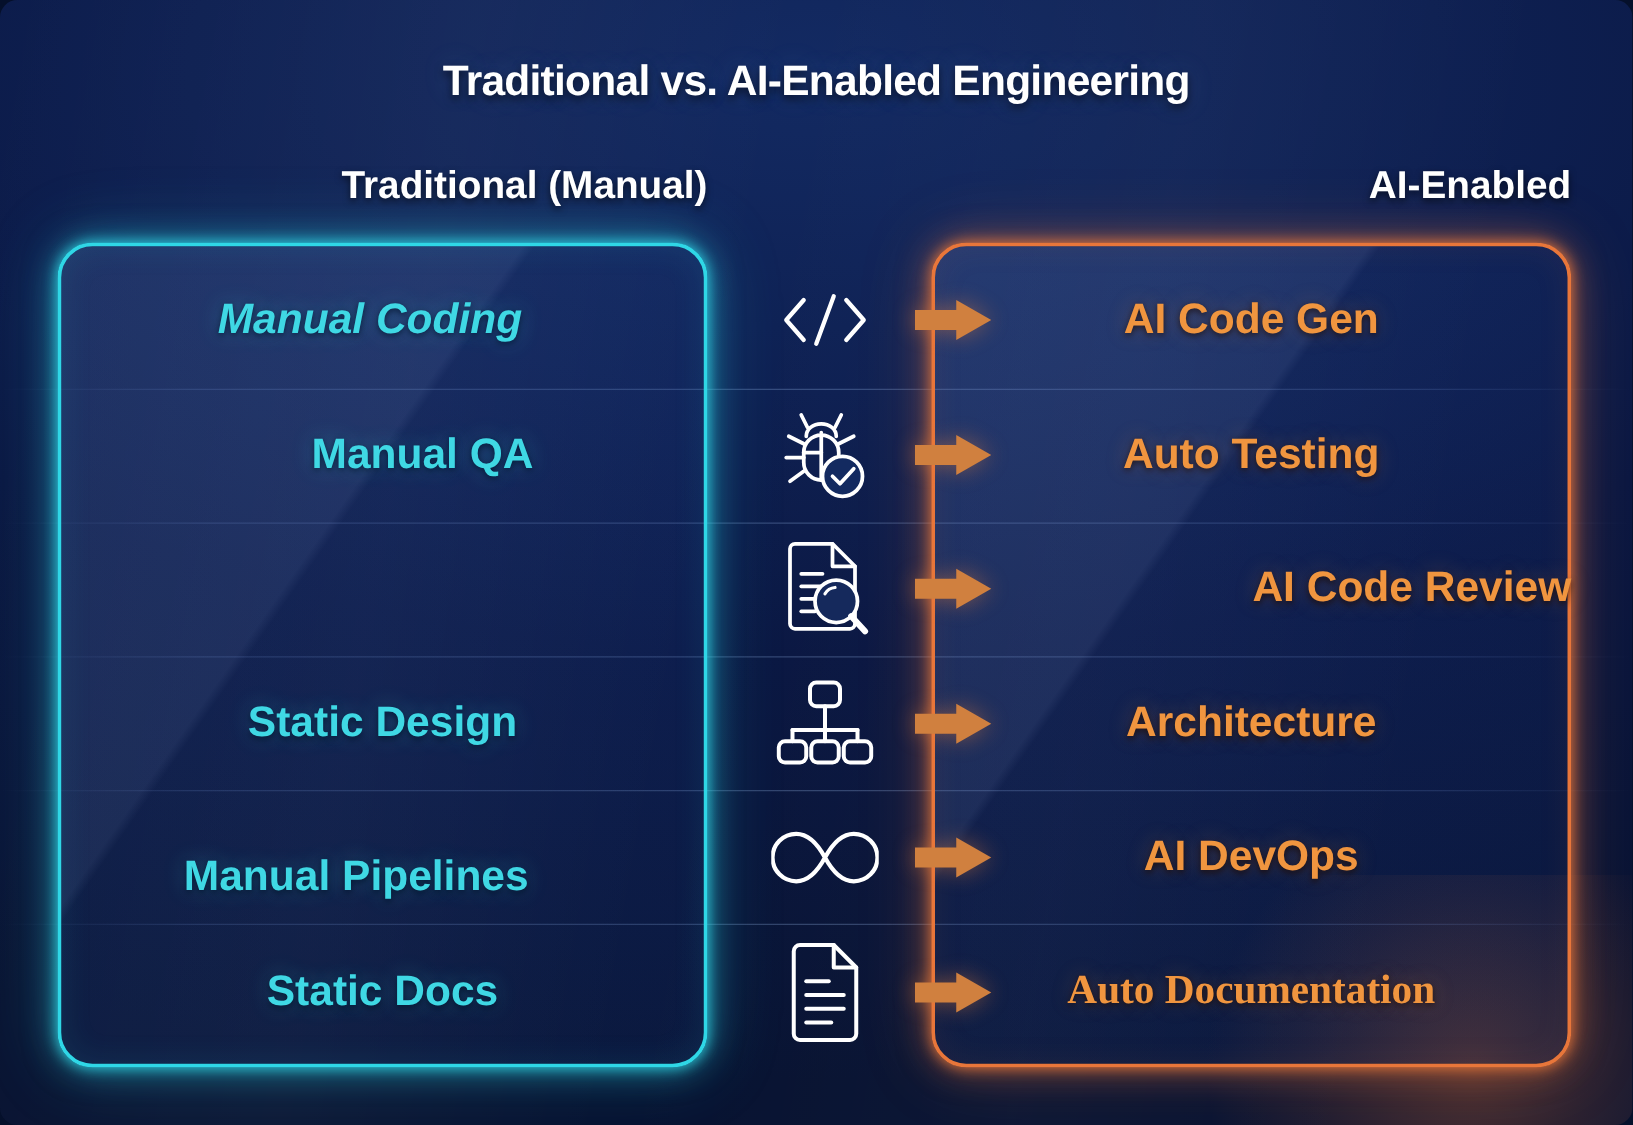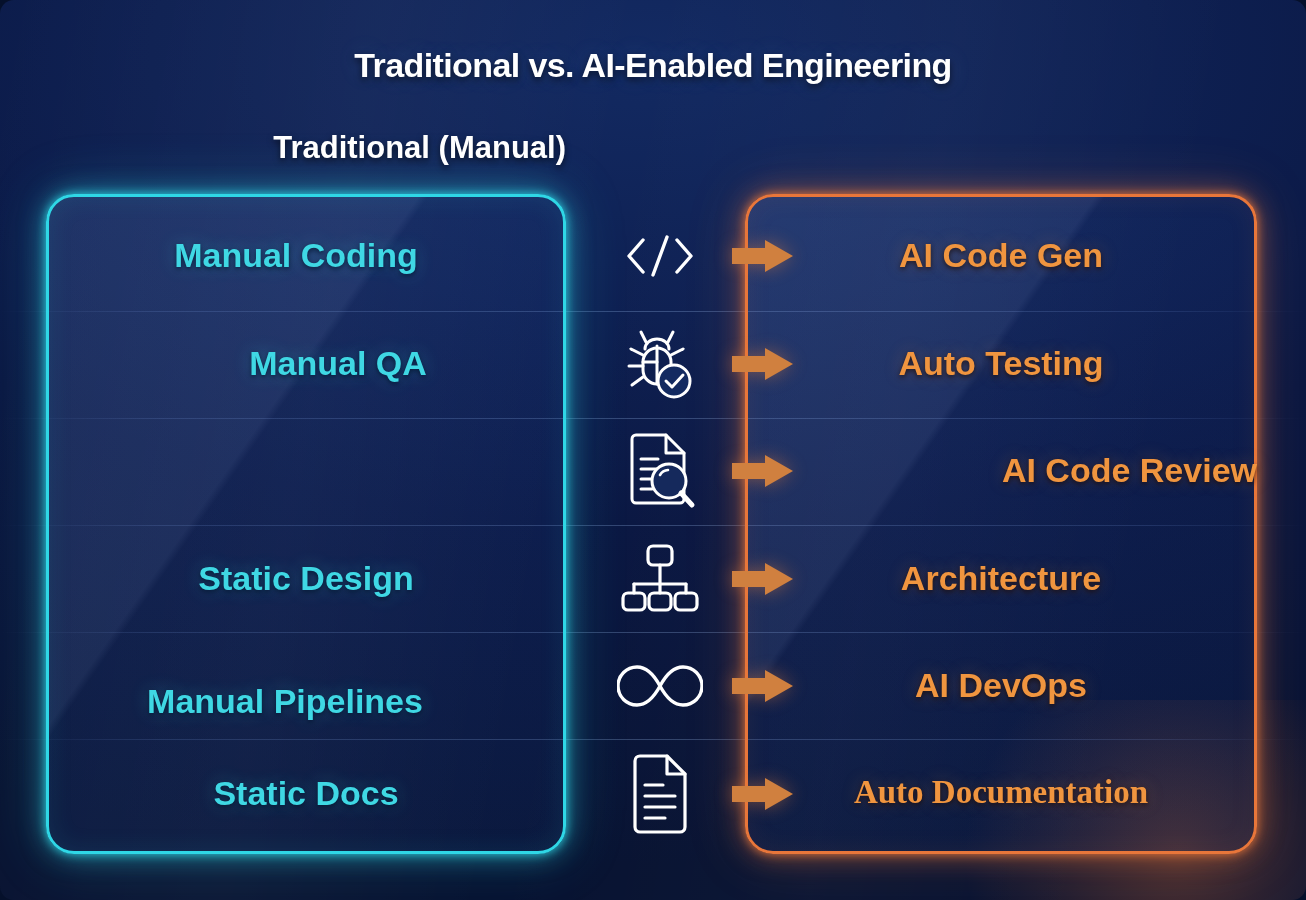--- a/index.html
+++ b/index.html
@@ -163,22 +163,23 @@
   <div class="rule" style="top:525px"></div>
   <div class="rule" style="top:632px"></div>
   <div class="rule" style="top:739px"></div>
 
   <div id="panel-left" class="panel"></div>
   <div id="panel-right" class="panel"></div>
 
   <div id="title">Traditional vs. AI-Enabled Engineering</div>
 
   <div id="head-left" class="col-head">Traditional (Manual)</div>
-
-  <div class="row-label left" style="top:238px; left:46px; width:500px;">Manual Coding</div>
+  <div id="head-right" class="col-head">AI-Enabled</div>
+
+  <div class="row-label left" style="top:238px; left:46px; width:500px;font-style:italic;">Manual Coding</div>
   <div class="center-cell" style="top:228px; height:56px;">
     <svg width="74" height="48" viewBox="0 0 74 48" fill="none" stroke="#ffffff" stroke-width="3.4" stroke-linecap="round" stroke-linejoin="round">
       <polyline points="20,8 6,24 20,40"></polyline>
       <line x1="44" y1="5" x2="30" y2="43"></line>
       <polyline points="54,8 68,24 54,40"></polyline>
     </svg>
   </div>
   <div class="arrow-cell" style="top:238px; height:36px;">
     <svg class="arrow" viewBox="0 0 62 34" fill="#d0803f">
         <polygon points="0,9 33,9 33,1 61,17 33,33 33,25 0,25"></polygon>

